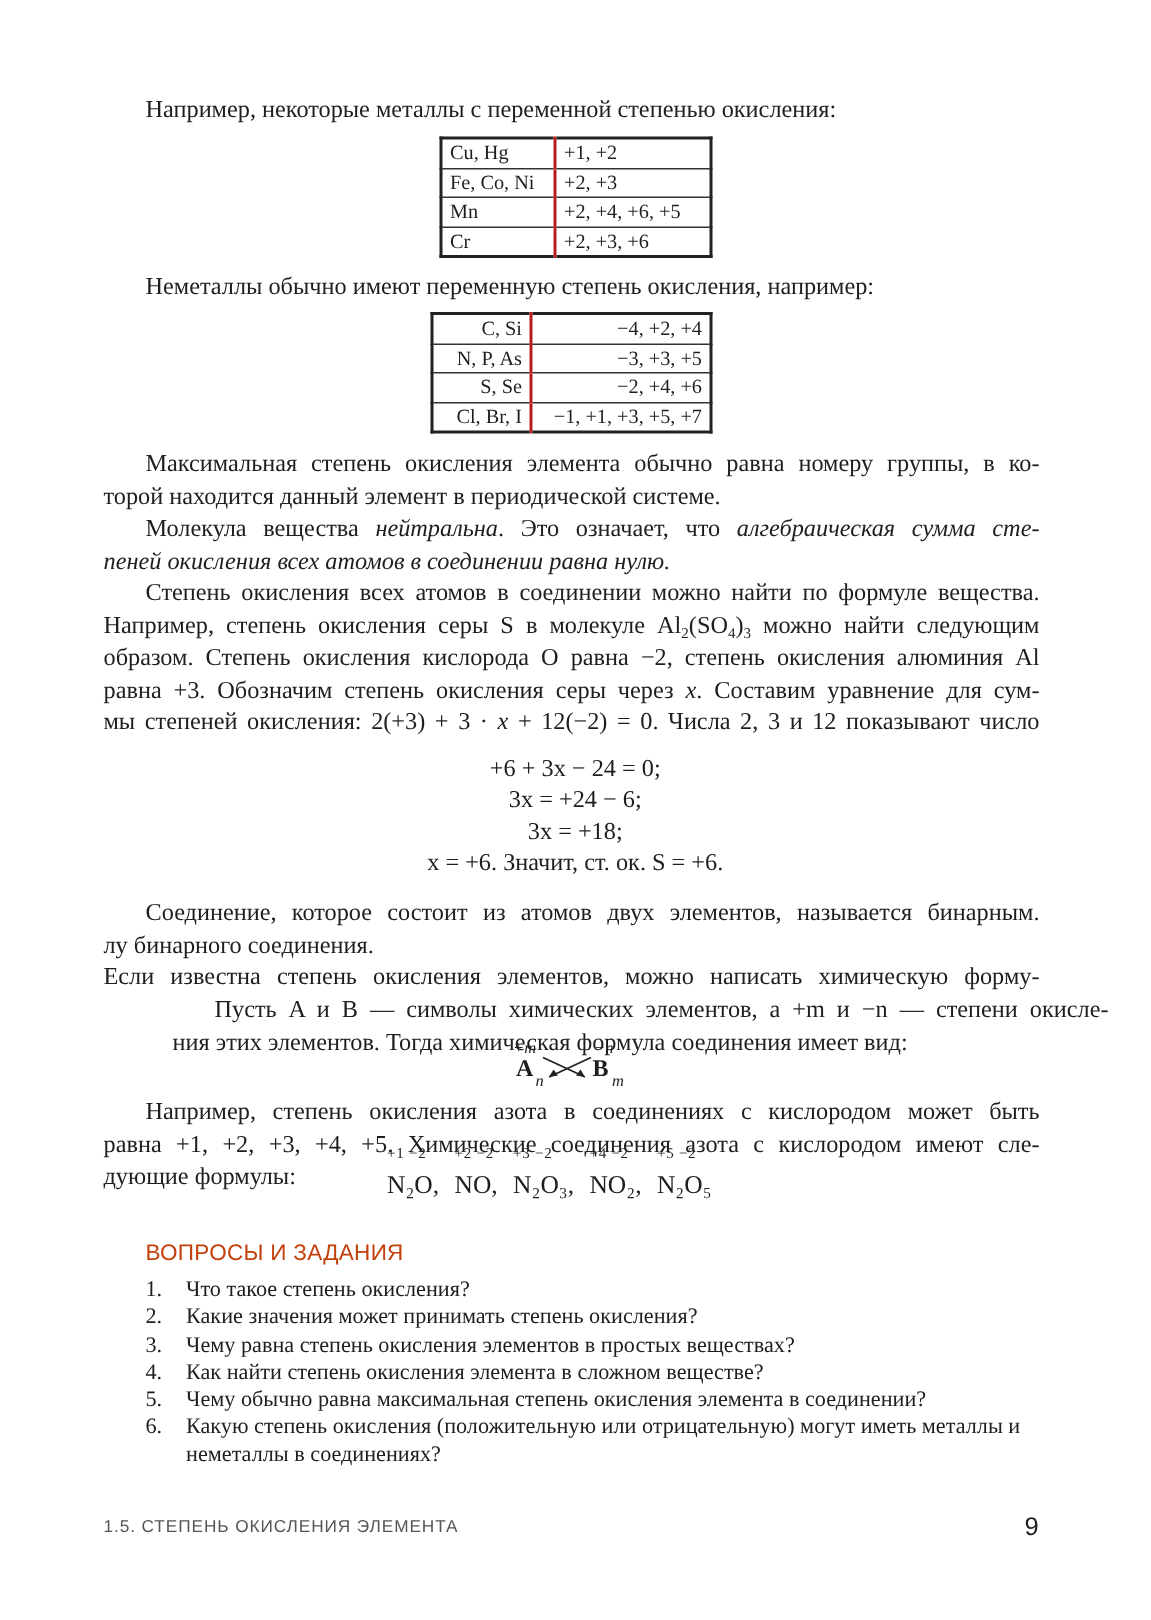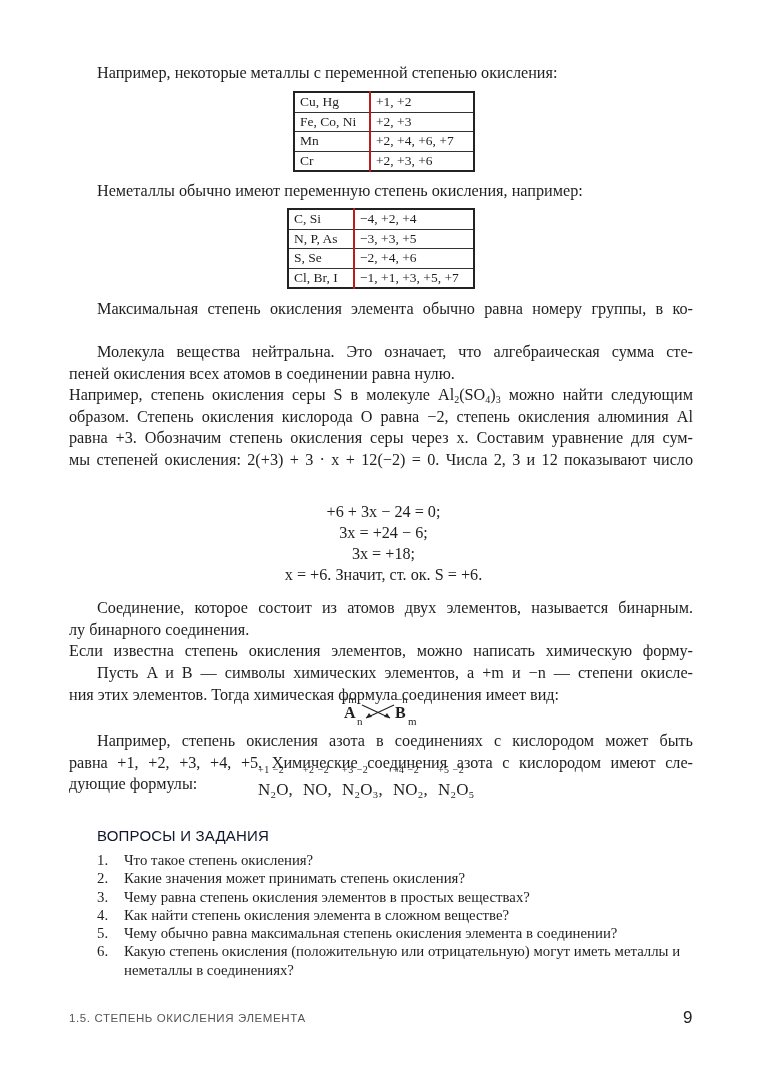--- a/index.html
+++ b/index.html
@@ -6,39 +6,39 @@
   body {
     width: 767px; height: 1080px; position: relative; overflow: hidden;
     font-family: "Liberation Serif", "DejaVu Serif", serif;
     color: #1e1e1e;
   }
   .page { position: absolute; left: 0; top: 0; width: 766px; height: 1080px; }
   .p { position: absolute; left: 69px; width: 624px; font-size: 16.2px; line-height: 21.6px; text-align: justify; }
   .p .ind { display: inline-block; width: 28px; }
   .line { display: block; white-space: nowrap; text-align: justify; text-align-last: justify; }
   .line.last { text-align-last: left; }
-  .it { }
+  .it { font-style: italic; }
   sub { font-size: 10px; vertical-align: -3px; line-height: 0; }
 
   table.ox { position: absolute; border-collapse: collapse; border: 2px solid #222; font-size: 13.5px; }
   table.ox td { border: 1px solid #333; padding: 0 5px; height: 18.5px; line-height: 18px; white-space: nowrap; }
   table.ox td.c1 { border-right: 2px solid #b91c1c; }
 
   .eq { position: absolute; left: 0; width: 767px; text-align: center; font-size: 16.2px; line-height: 21.6px; }
 
   .formula-ab { position: absolute; left: 340px; top: 693px; width: 90px; height: 36px; }
   .formula-ab span { position: absolute; font-size: 16px; }
   .sup-s { font-size: 11px !important; }
 
   .nformulas { position: absolute; left: 258px; top: 776px; height: 36px; font-size: 17px; }
   .nf { position: relative; display: inline-block; margin-right: 6px; }
   .nf .ox { position: absolute; top: -12px; left: 0; font-size: 10px; white-space: nowrap; letter-spacing: 0.5px; }
   .nf .body { display: inline-block; padding-top: 4px; font-weight: normal; }
 
-  .qhead { position: absolute; left: 97px; top: 827px; font-family: "Liberation Sans", "DejaVu Sans", sans-serif; font-size: 15px; color: #0f172a; letter-spacing: 0.2px; text-align: right; }
+  .qhead { position: absolute; left: 97px; top: 827px; font-family: "Liberation Sans", "DejaVu Sans", sans-serif; font-size: 15px; color: #c2410c; letter-spacing: 0.2px; text-align: right; }
   .qlist { position: absolute; left: 97px; top: 851px; width: 600px; font-size: 14.8px; line-height: 18.3px; }
   .qitem { position: relative; padding-left: 27px; }
   .qitem .num { position: absolute; left: 0; top: 0; }
 
   .footer-title { position: absolute; left: 69px; top: 1012px; font-family: "Liberation Sans", "DejaVu Sans", sans-serif; font-size: 11.5px; color: #555; letter-spacing: 0.6px; }
   .footer-page { position: absolute; left: 683px; top: 1008px; font-family: "Liberation Sans", "DejaVu Sans", sans-serif; font-size: 17px; color: #222; }
 </style>
 </head>
 <body>
 
@@ -53,34 +53,34 @@
         <tr>
           <td class="c1" style="width:64px">Cu, Hg</td>
           <td>+1, +2</td>
         </tr>
     <tr>
           <td class="c1">Fe, Co, Ni</td>
           <td>+2, +3</td>
         </tr>
     <tr>
           <td class="c1">Mn</td>
-          <td>+2, +4, +6, +7</td>
+          <td>+2, +4, +6, +5</td>
         </tr>
     <tr>
           <td class="c1">Cr</td>
           <td>+2, +3, +6</td>
         </tr>
   </tbody>
     </table>
 
   <div class="p" style="top:181px;">
     <span class="ind"></span><span>Неметаллы обычно имеют переменную степень окисления, например:</span>
   </div>
 
-  <table class="ox" style="left:287px; top:208px; width:188px;">
+  <table class="ox" style="left:287px; top:208px; width:188px;text-align:right;">
     <tbody>
         <tr>
           <td class="c1" style="width:54px">C, Si</td>
           <td>−4, +2, +4</td>
         </tr>
     <tr>
           <td class="c1">N, P, As</td>
           <td>−3, +3, +5</td>
         </tr>
     <tr>
@@ -89,46 +89,48 @@
         </tr>
     <tr>
           <td class="c1">Cl, Br, I</td>
           <td>−1, +1, +3, +5, +7</td>
         </tr>
   </tbody>
     </table>
 
   <div class="p" style="top:299px;">
     <span class="line"><span class="ind"></span><span>Максимальная степень окисления элемента обычно равна номеру группы, в ко-</span></span>
+    <span class="line last">торой находится данный элемент в периодической системе.</span>
   </div>
 
   <div class="p" style="top:342px;">
     <span class="line"><span class="ind"></span><span>Молекула вещества </span><span class="it">нейтральна</span><span>. Это означает, что </span><span class="it">алгебраическая сумма сте-</span></span>
     <span class="line last it">пеней окисления всех атомов в соединении равна нулю.</span>
   </div>
 
   <div class="p" style="top:385px;">
+    <span class="line"><span class="ind"></span><span>Степень окисления всех атомов в соединении можно найти по формуле вещества.</span></span>
     <span class="line"><span>Например, степень окисления серы S в молекуле Al</span><sub>2</sub><span>(SO</span><sub>4</sub><span>)</span><sub>3</sub><span> можно найти следующим</span></span>
     <span class="line">образом. Степень окисления кислорода O равна −2, степень окисления алюминия Al</span>
     <span class="line"><span>равна +3. Обозначим степень окисления серы через </span><span class="it">x</span><span>. Составим уравнение для сум-</span></span>
     <span class="line"><span>мы степеней окисления: 2(+3) + 3 · </span><span class="it">x</span><span> + 12(−2) = 0. Числа 2, 3 и 12 показывают число</span></span>
   </div>
 
   <div class="eq" style="top:502px;">+6 + 3x − 24 = 0;</div>
   <div class="eq" style="top:523px;">3x = +24 − 6;</div>
   <div class="eq" style="top:544px;">3x = +18;</div>
   <div class="eq" style="top:565px;">x = +6. Значит, ст. ок. S = +6.</div>
 
   <div class="p" style="top:598px;">
     <span class="line"><span class="ind"></span><span>Соединение, которое состоит из атомов двух элементов, называется бинарным.</span></span>
     <span class="line last">лу бинарного соединения.</span>
     <span class="line">Если известна степень окисления элементов, можно написать химическую форму-</span>
   </div>
 
-  <div class="p" style="top:663px;">
+  <div class="p" style="top:663px;margin-left:46px;">
     <span class="line"><span class="ind"></span><span>Пусть A и B — символы химических элементов, а +m и −n — степени окисле-</span></span>
     <span class="line last">ния этих элементов. Тогда химическая формула соединения имеет вид:</span>
   </div>
 
   <div class="formula-ab">
     <span class="sup-s it" style="left:2px; top:0px;">+m</span>
     <span class="sup-s it" style="left:56px; top:0px;">−n</span>
     <span style="left:4px; top:11px; font-weight:bold;">A</span>
     <span class="sup-s it" style="left:17px; top:22px;">n</span>
     <span style="left:55px; top:11px; font-weight:bold;">B</span>

